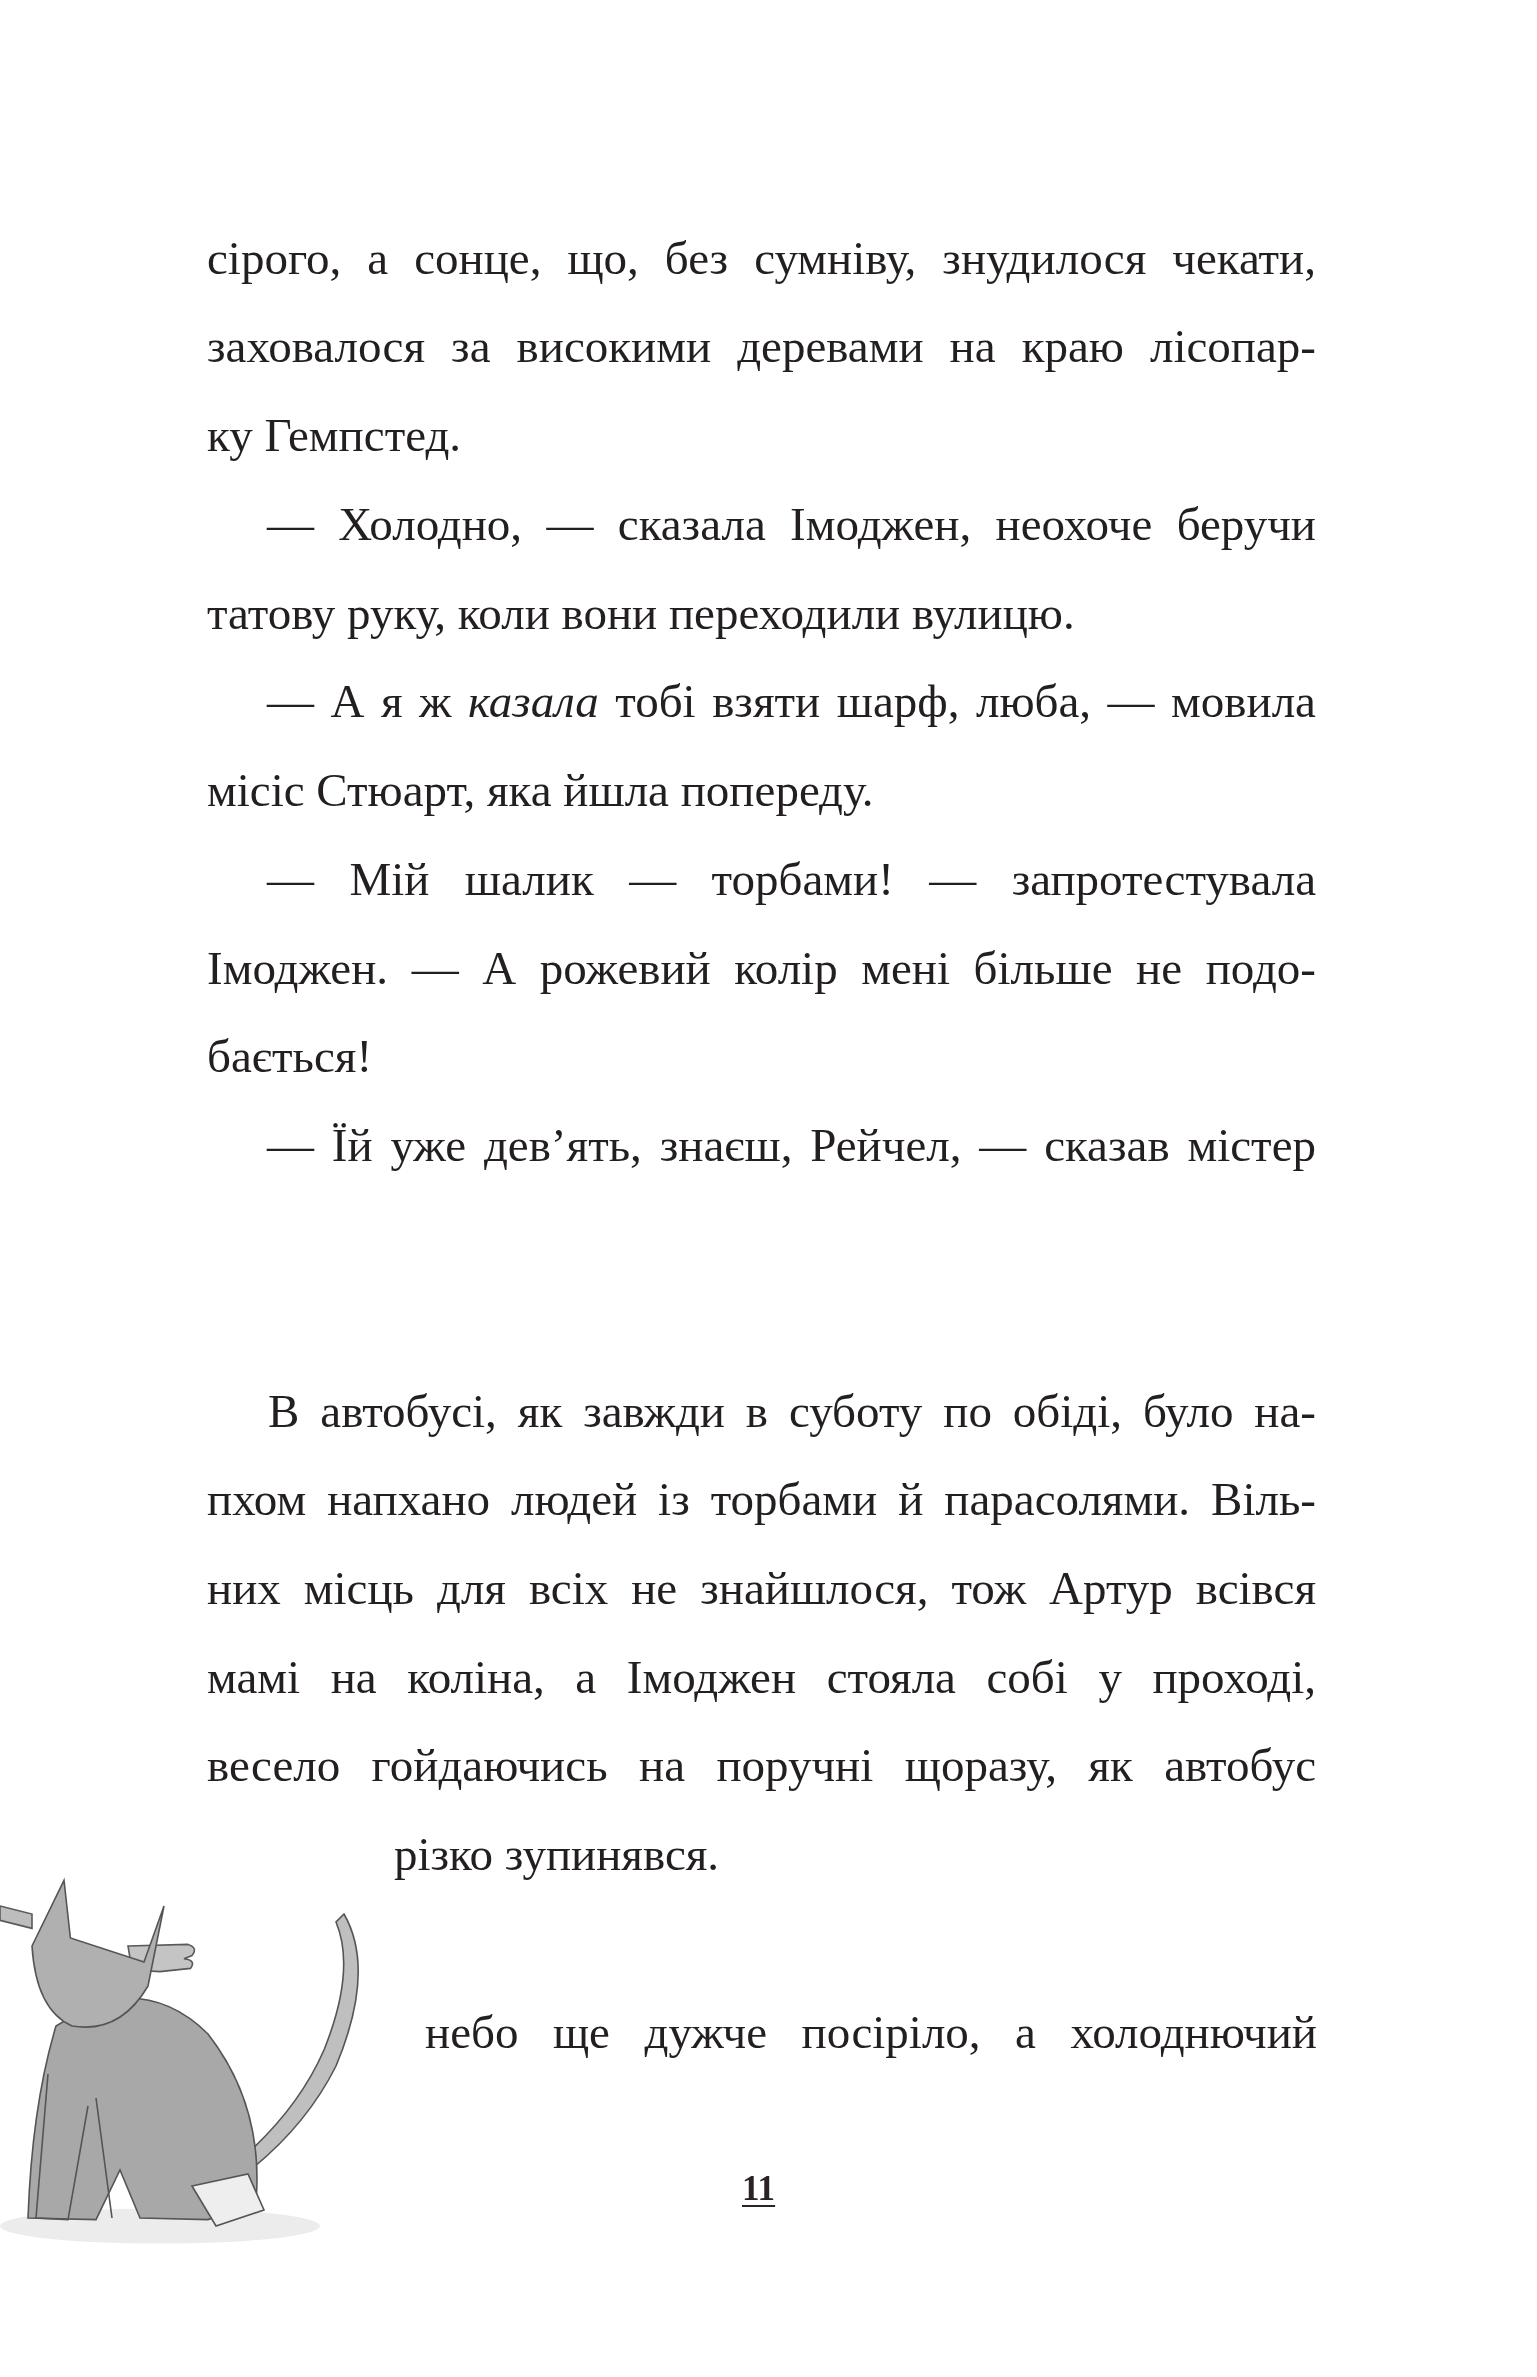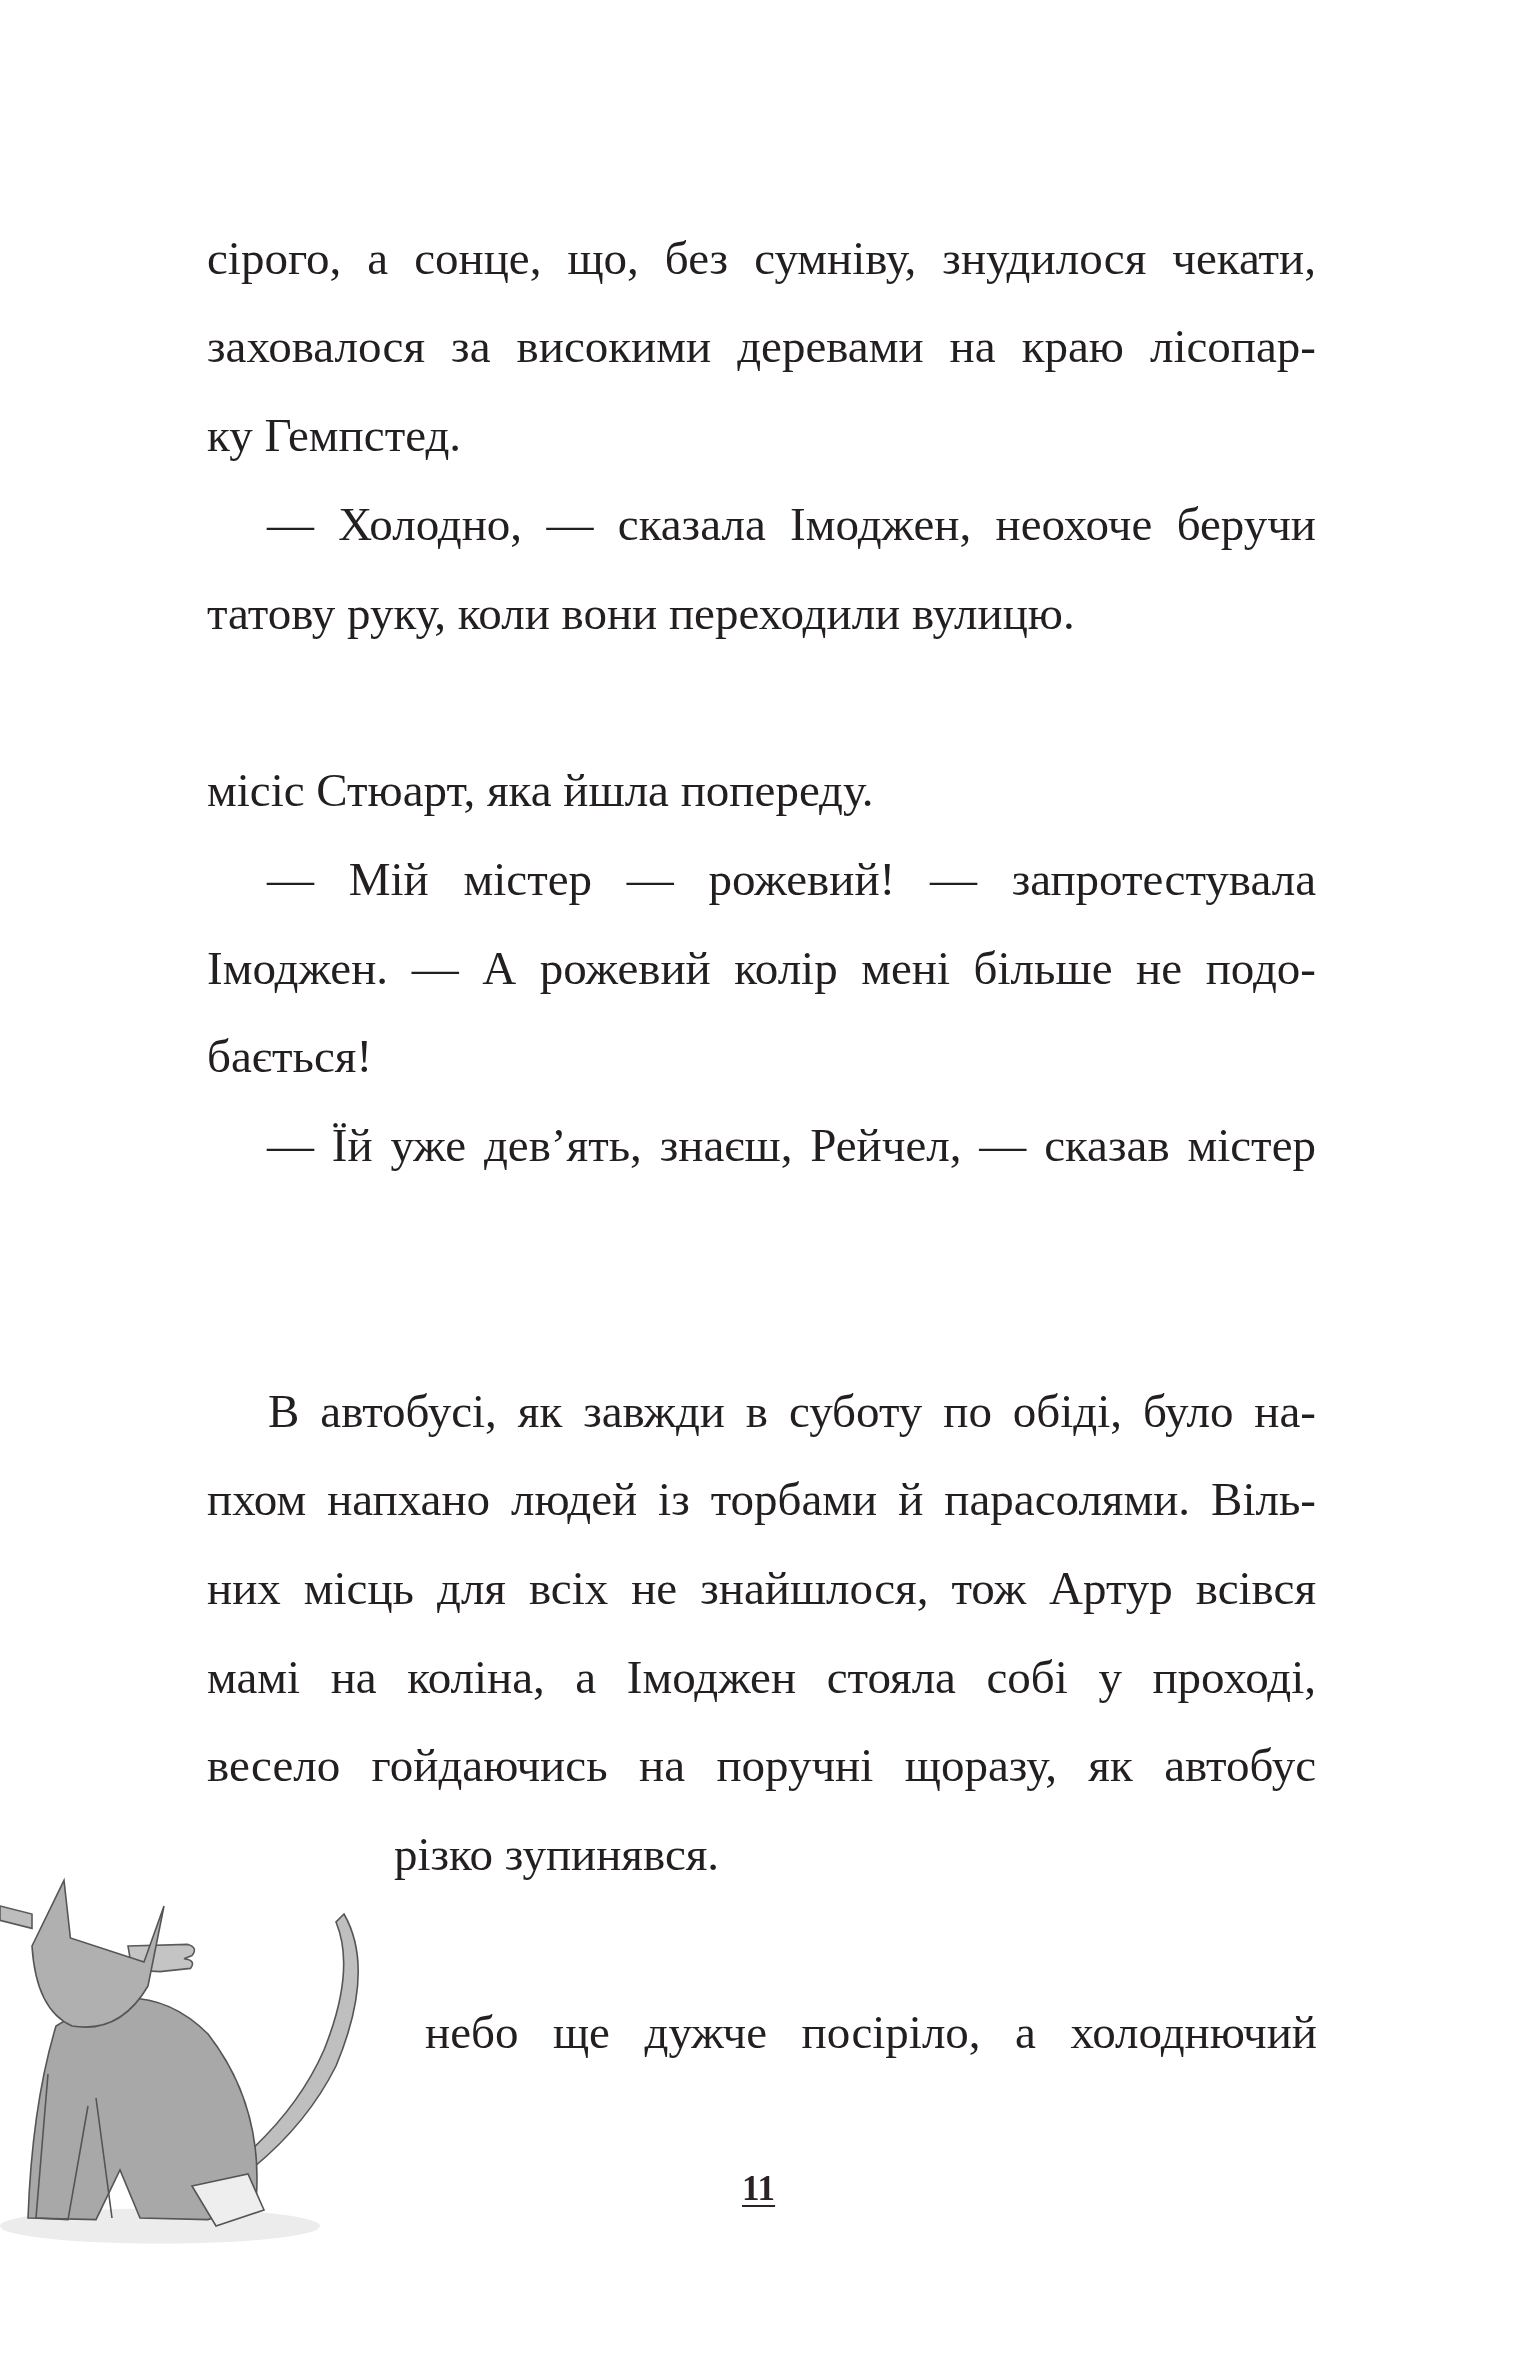--- a/index.html
+++ b/index.html
@@ -69,23 +69,26 @@
 
 <div class="page">
 
   <div class="line j" style="top:214px">сірого, а сонце, що, без сумніву, знудилося чекати,</div>
   <div class="line j" style="top:302px">заховалося за високими деревами на краю лісопар-</div>
   <div class="line l" style="top:391px">ку Гемпстед.</div>
 
   <div class="line j" style="top:480px; left:267px; width:1049px">— Холодно, — сказала Імоджен, неохоче беручи</div>
   <div class="line l" style="top:569px">татову руку, коли вони переходили вулицю.</div>
 
+  <div class="line j" style="top:657px; left:267px; width:1049px">
+    <span>— А я ж </span><span class="it">казала</span><span> тобі взяти шарф, люба, — мовила</span>
+  </div>
   <div class="line l" style="top:746px">місіс Стюарт, яка йшла попереду.</div>
 
-  <div class="line j" style="top:835px; left:267px; width:1049px">— Мій містер — рожевий! — запротестувала</div>
+  <div class="line j" style="top:835px; left:267px; width:1049px">— Мій шалик — торбами! — запротестувала</div>
   <div class="line j" style="top:924px">Імоджен. — А рожевий колір мені більше не подо-</div>
   <div class="line l" style="top:1012px">бається!</div>
 
   <div class="line j" style="top:1101px; left:267px; width:1049px">— Їй уже дев’ять, знаєш, Рейчел, — сказав містер</div>
 
   <div class="line j" style="top:1367px; left:268px; width:1048px">В автобусі, як завжди в суботу по обіді, було на-</div>
   <div class="line j" style="top:1455px">пхом напхано людей із торбами й парасолями. Віль-</div>
   <div class="line j" style="top:1544px">них місць для всіх не знайшлося, тож Артур всівся</div>
   <div class="line j" style="top:1633px">мамі на коліна, а Імоджен стояла собі у проході,</div>
   <div class="line j" style="top:1721px">весело гойдаючись на поручні щоразу, як автобус</div>

